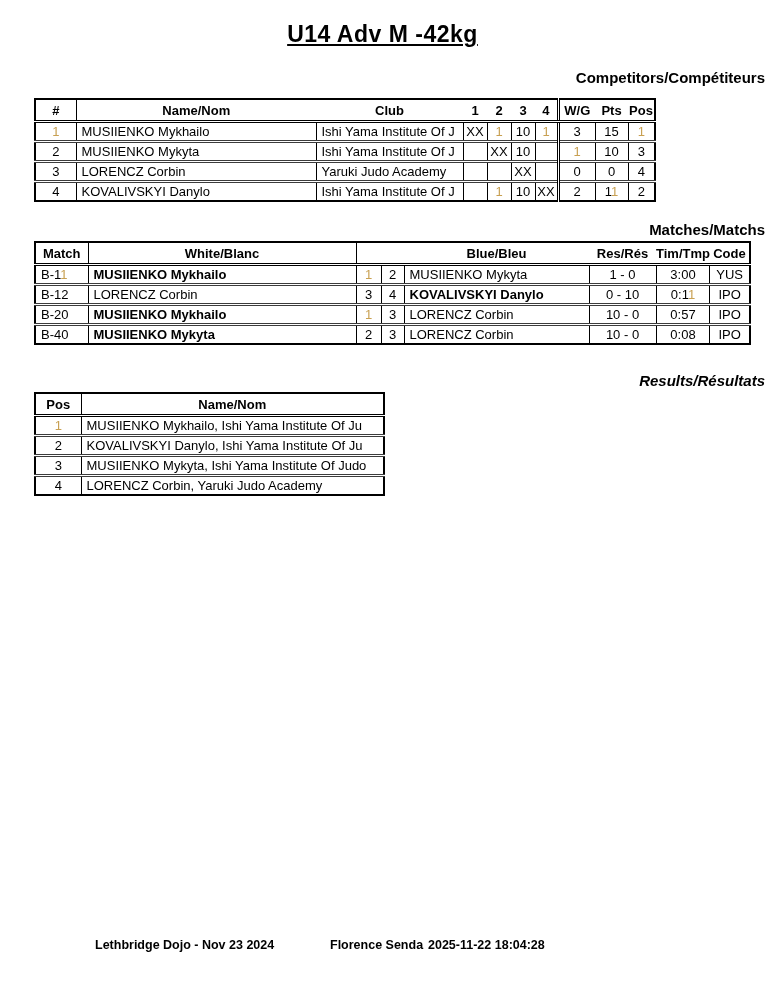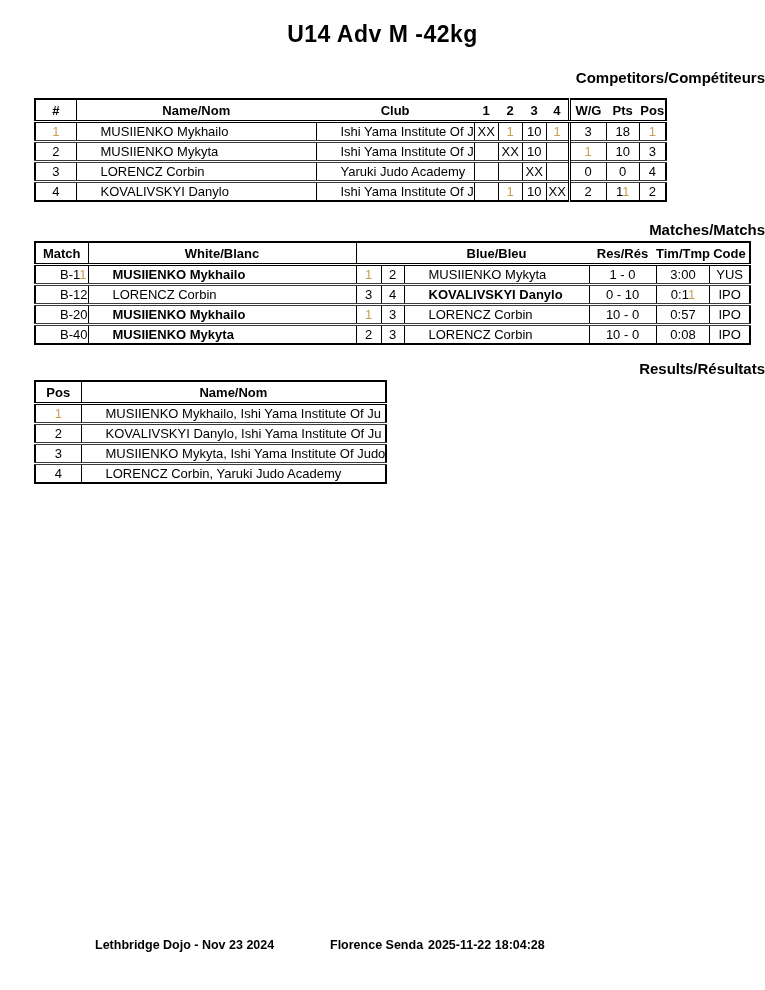--- a/index.html
+++ b/index.html
@@ -1,37 +1,37 @@
 <!DOCTYPE html>
 <html style="--gold: #C8A052;"><head>
 <meta charset="utf-8">
 <style>
   html,body{margin:0;padding:0;}
   body{
     width:765px;height:990px;background:#ffffff;color:#000;
     font-family:"Liberation Sans",sans-serif;
     position:relative;overflow:hidden;
   }
-  .page-title{font-size:23px;font-weight:bold;text-align:center;margin:20px 0 0;line-height:28px;letter-spacing:0.5px;}
+  .page-title{font-size:23px;font-weight:bold;text-align:center;margin:20px 0 0;line-height:28px;letter-spacing:0.5px;text-decoration:underline;}
   .sec-heading{font-size:15px;font-weight:bold;line-height:16px;text-align:right;}
   #h-competitors{margin:22px 0 12px 205px;}
   #h-matches{margin:20px 0 3px 331px;}
-  #h-results{margin:16px 0 3px 148px;}
+  #h-results{margin:28px 0 3px 148px;font-style:italic;}
 
   table{
     border-collapse:collapse;table-layout:fixed;margin-left:34px;
     font-size:13px;border:2px solid #000;
   }
   th{height:20px;font-weight:bold;border-bottom:3px double #000;padding:0;overflow:hidden;white-space:nowrap;}
   td{height:17px;padding:0;overflow:hidden;white-space:nowrap;}
   tbody tr+tr td{border-top:3px double #3c3c3c;}
   .bl{border-left:1px solid #000;}
   .bl2{border-left:3px double #000;}
   .c{text-align:center;}
-  .l{text-align:left;padding-left:24px;}
+  .l{text-align:left;padding-left:5px;}
   .gold{color:var(--gold,#C8A052);}
 
   #footer{position:absolute;top:938px;left:0;width:765px;height:18px;font-size:12.5px;font-weight:bold;}
   #footer span{position:absolute;white-space:nowrap;top:0;}
   .f-venue{left:95px;}
   .f-official{left:330px;}
   .f-printed{left:428px;}
 </style>
 </head>
 <body>
@@ -70,21 +70,21 @@
   <tbody>
     <tr>
       <td class="c"><span class="gold">1</span></td>
       <td class="l bl">MUSIIENKO Mykhailo</td>
       <td class="l bl">Ishi Yama Institute Of J</td>
       <td class="c bl">XX</td>
       <td class="c bl"><span class="gold">1</span></td>
       <td class="c bl">10</td>
       <td class="c bl"><span class="gold">1</span></td>
       <td class="c bl2">3</td>
-      <td class="c bl">18</td>
+      <td class="c bl">15</td>
       <td class="c bl"><span class="gold">1</span></td>
     </tr>
     <tr>
       <td class="c">2</td>
       <td class="l bl">MUSIIENKO Mykyta</td>
       <td class="l bl">Ishi Yama Institute Of J</td>
       <td class="c bl"></td>
       <td class="c bl">XX</td>
       <td class="c bl">10</td>
       <td class="c bl"></td>

